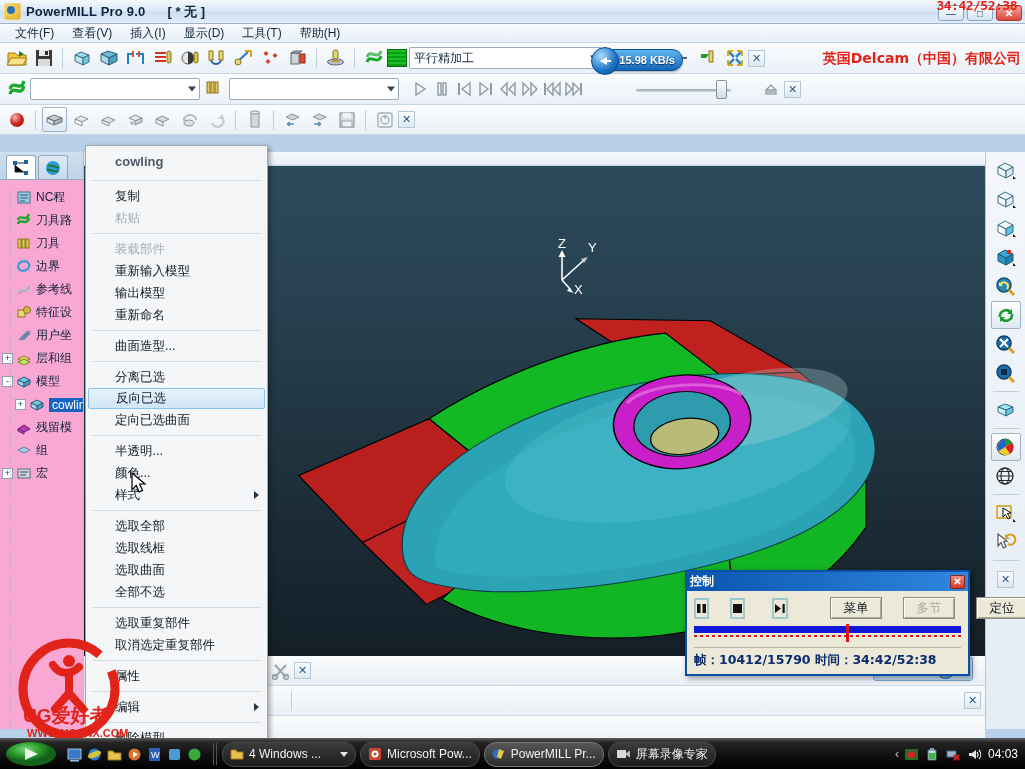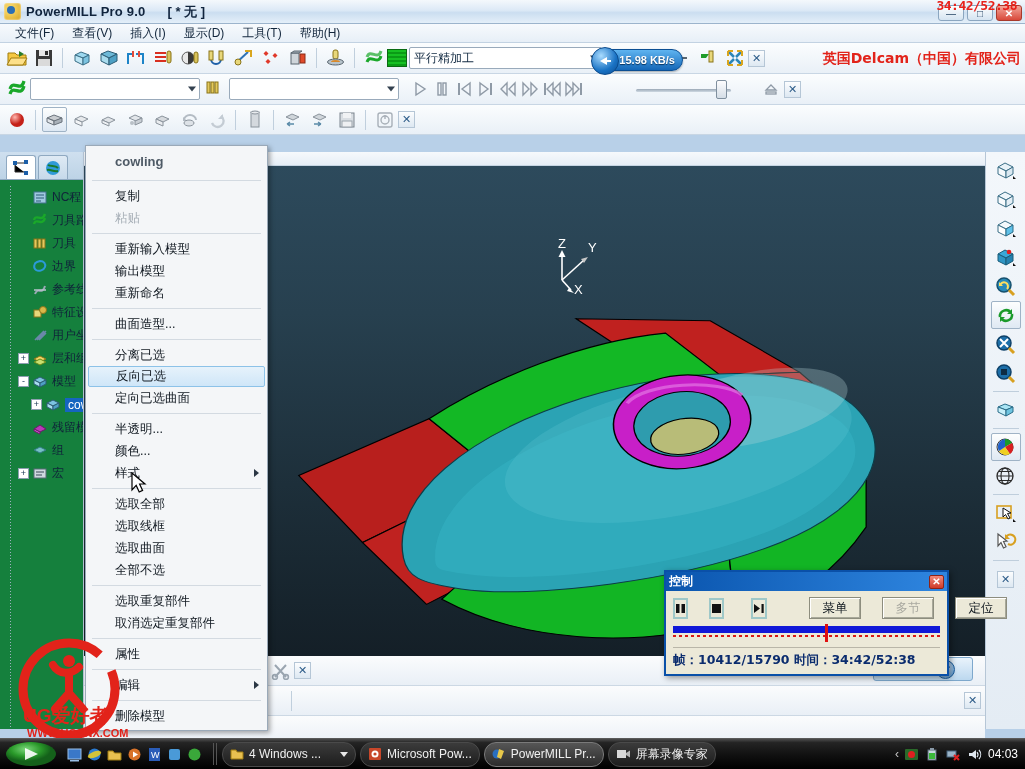--- a/index.html
+++ b/index.html
@@ -69,21 +69,21 @@
     display:flex;align-items:center;justify-content:center; font-size:11px;color:#2c5b88; flex:none;}
   
   .main { position:absolute; top:152px; left:0; right:0; bottom:40px; display:flex; }
   
   .explorer { width:84px; background:#eef3f8; border-right:1px solid #b6c6d6; position:relative;}
   .exp-tabs { height:28px; display:flex; align-items:flex-end; padding-left:6px;
     background:linear-gradient(to bottom,#cfe0ef,#bdd3e6); border-bottom:1px solid #8fa9c1;}
   .exp-tab { width:30px;height:24px; background:#fff; border:1px solid #8fa9c1; border-bottom:none;
     border-radius:3px 3px 0 0; display:flex; align-items:center; justify-content:center;}
   .exp-tab.alt { background:linear-gradient(to bottom,#dfeaf4,#c6d9ea); margin-left:2px;}
-  .tree { padding:6px 0 0 18px; background:#15803d; height:calc(100% - 28px); overflow:hidden;}
+  .tree { padding:6px 0 0 2px; background:#f9a8d4; height:calc(100% - 28px); overflow:hidden;}
   .trow { display:flex; align-items:center; height:23px; font-size:12px; color:#10233a; white-space:nowrap;}
   .texp { width:11px;height:11px;border:1px solid #8d9fb0;background:#fff;font-size:9px;line-height:9px;
     text-align:center;color:#24405c; margin-right:2px; flex:none;}
   .tspacer { width:13px; flex:none;}
   .tico { width:18px;height:17px;margin-right:3px;flex:none; display:flex;align-items:center;justify-content:center;}
   .tlabel { overflow:hidden;}
   .tlabel.sel { background:#1565c0; color:#fff; padding:0 3px;}
   .dots { position:absolute; left:10px; top:34px; bottom:0; width:1px;
     background:repeating-linear-gradient(to bottom,#9fb0c0 0 1px,transparent 1px 3px);}
   
@@ -109,21 +109,21 @@
   .ci { height:22px; display:flex; align-items:center; padding-left:29px; font-size:12.5px; color:#101820;
     position:relative;}
   .ci.dim { color:#a6aeb6;}
   .ci.sel { background:linear-gradient(to bottom,#e6f2fb,#cfe6f8); border:1px solid #8cc2e8;
     border-radius:2px; margin:0 2px; padding-left:27px; height:21px;}
   .ci .sub { position:absolute; right:8px; width:0;height:0;
     border-top:4px solid transparent;border-bottom:4px solid transparent;border-left:5px solid #2b3744;}
   .cdiv { height:1px; background:#d3dae1; margin:4px 6px;}
   .cursor-arrow { position:absolute; left:131px; top:472px; z-index:60;}
   
-  .ctrlpanel { position:absolute; left:664px; top:570px; width:285px; z-index:45;
+  .ctrlpanel { position:absolute; left:685px; top:570px; width:285px; z-index:45;
     border:2px solid #0a50a8; background:#ece9d8; box-shadow:2px 2px 6px rgba(0,0,0,.4);}
   .cp-title { height:19px; background:linear-gradient(to right,#0a55ae,#2f86e0);
     display:flex; align-items:center; padding:0 3px; }
   .cp-title .t { color:#fff; font-size:12px; font-weight:bold; flex:1;}
   .cp-title .x { width:15px;height:14px;background:linear-gradient(to bottom,#f08a7d,#cf3a28);
     border:1px solid #8e2317; color:#fff; font-size:10px; font-weight:bold;
     display:flex;align-items:center;justify-content:center; border-radius:2px;}
   .cp-body { padding:6px 7px 5px 7px;}
   .cp-row1 { display:flex; align-items:center; gap:21px;}
   .cp-tb { width:22px;height:21px; border:2px solid #9fc8c8; background:#ece9d8;
@@ -878,20 +878,21 @@
     </div>
   </div>
 </div>
 
 <div class="ctxmenu">
   <div class="hdr">cowling</div>
   <div class="cdiv"></div>
   <div class="ci">复制</div>
   <div class="ci dim">粘贴</div>
   <div class="cdiv"></div>
+  <div class="ci dim">装载部件</div>
   <div class="ci">重新输入模型</div>
   <div class="ci">输出模型</div>
   <div class="ci">重新命名</div>
   <div class="cdiv"></div>
   <div class="ci">曲面造型...</div>
   <div class="cdiv"></div>
   <div class="ci">分离已选</div>
   <div class="ci sel">反向已选</div>
   <div class="ci">定向已选曲面</div>
   <div class="cdiv"></div>

